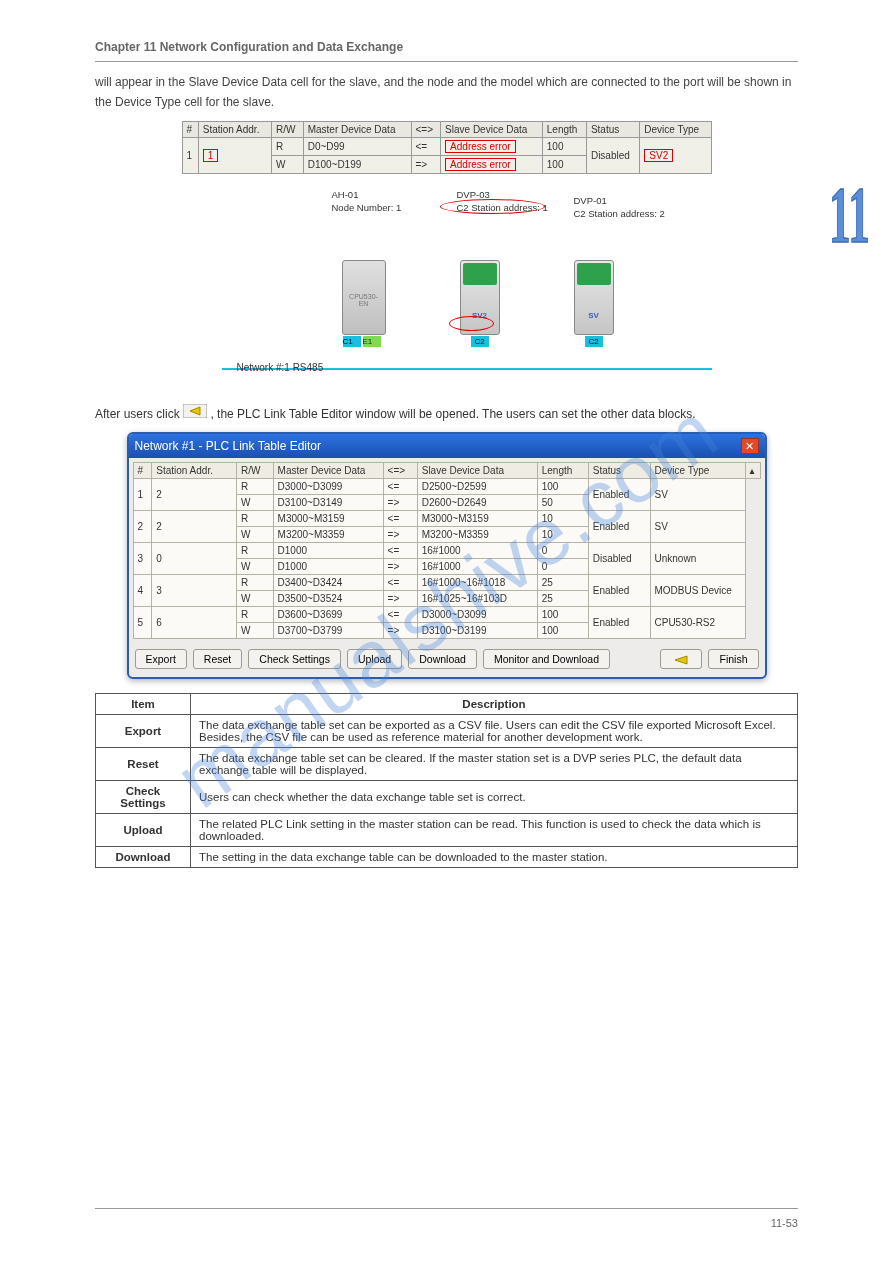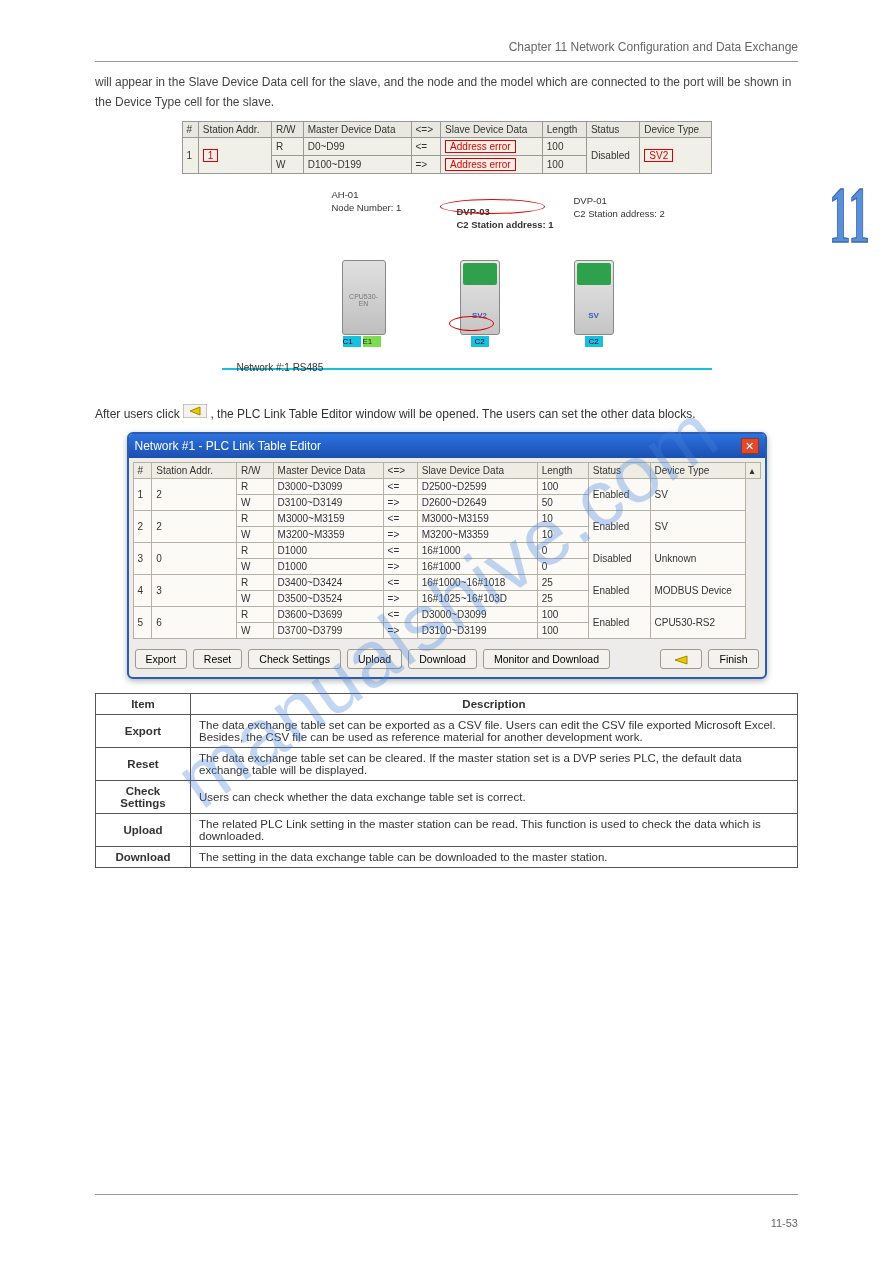--- a/index.html
+++ b/index.html
@@ -10,23 +10,24 @@
     color: #333;
     width: 893px;
     height: 1263px;
     position: relative;
     padding: 40px 95px 40px 95px;
   }
   .header-bar {
     border-bottom: 1px solid #999;
     height: 22px;
     margin-bottom: 10px;
-    text-align: right;
+    text-align: left;
     font-size: 12px;
     color: #666;
+    font-weight: bold;
   }
   .intro-text {
     font-size: 12px;
     line-height: 1.7;
     margin: 6px 0 8px 0;
     color: #444;
   }
   .chapter-num {
     position: absolute;
     right: 18px;
@@ -165,21 +166,21 @@
     color:rgba(70,130,220,0.33);
     font-weight:500;
     pointer-events:none;
     font-family: Arial, sans-serif;
     letter-spacing:1px;
   }
 
   .footer {
     position:absolute; left:95px; right:95px; bottom:34px;
     border-top:1px solid #999;
-    padding-top:22px;
+    padding-top:8px;
     font-size:11px;
     color:#666;
   }
   .footer .pnum{float:right;}
 </style>
 </head>
 <body>
 
 <div class="header-bar">
   <span>Chapter 11 Network Configuration and Data Exchange</span>
@@ -223,21 +224,21 @@
     <td>100</td>
   </tr>
 </tbody>
   </table>
 
 <div class="diagram">
   <div class="dev-label" style="left:150px;top:0;">
     <span>AH-01</span><br>
     <span>Node Number: 1</span>
   </div>
-  <div class="dev-label" style="left:275px;top:17px;font-weight:bold;">
+  <div class="dev-label" style="left:275px;top:0;">
     <span>DVP-03</span><br>
     <span>C2 Station address: 1</span>
   </div>
   <div class="oval" style="left:258px;top:11px;width:105px;height:15px;"></div>
   <div class="dev-label" style="left:392px;top:6px;">
     <span>DVP-01</span><br>
     <span>C2 Station address: 2</span>
   </div>
 
   <div class="plc" style="left:160px;top:72px;">

